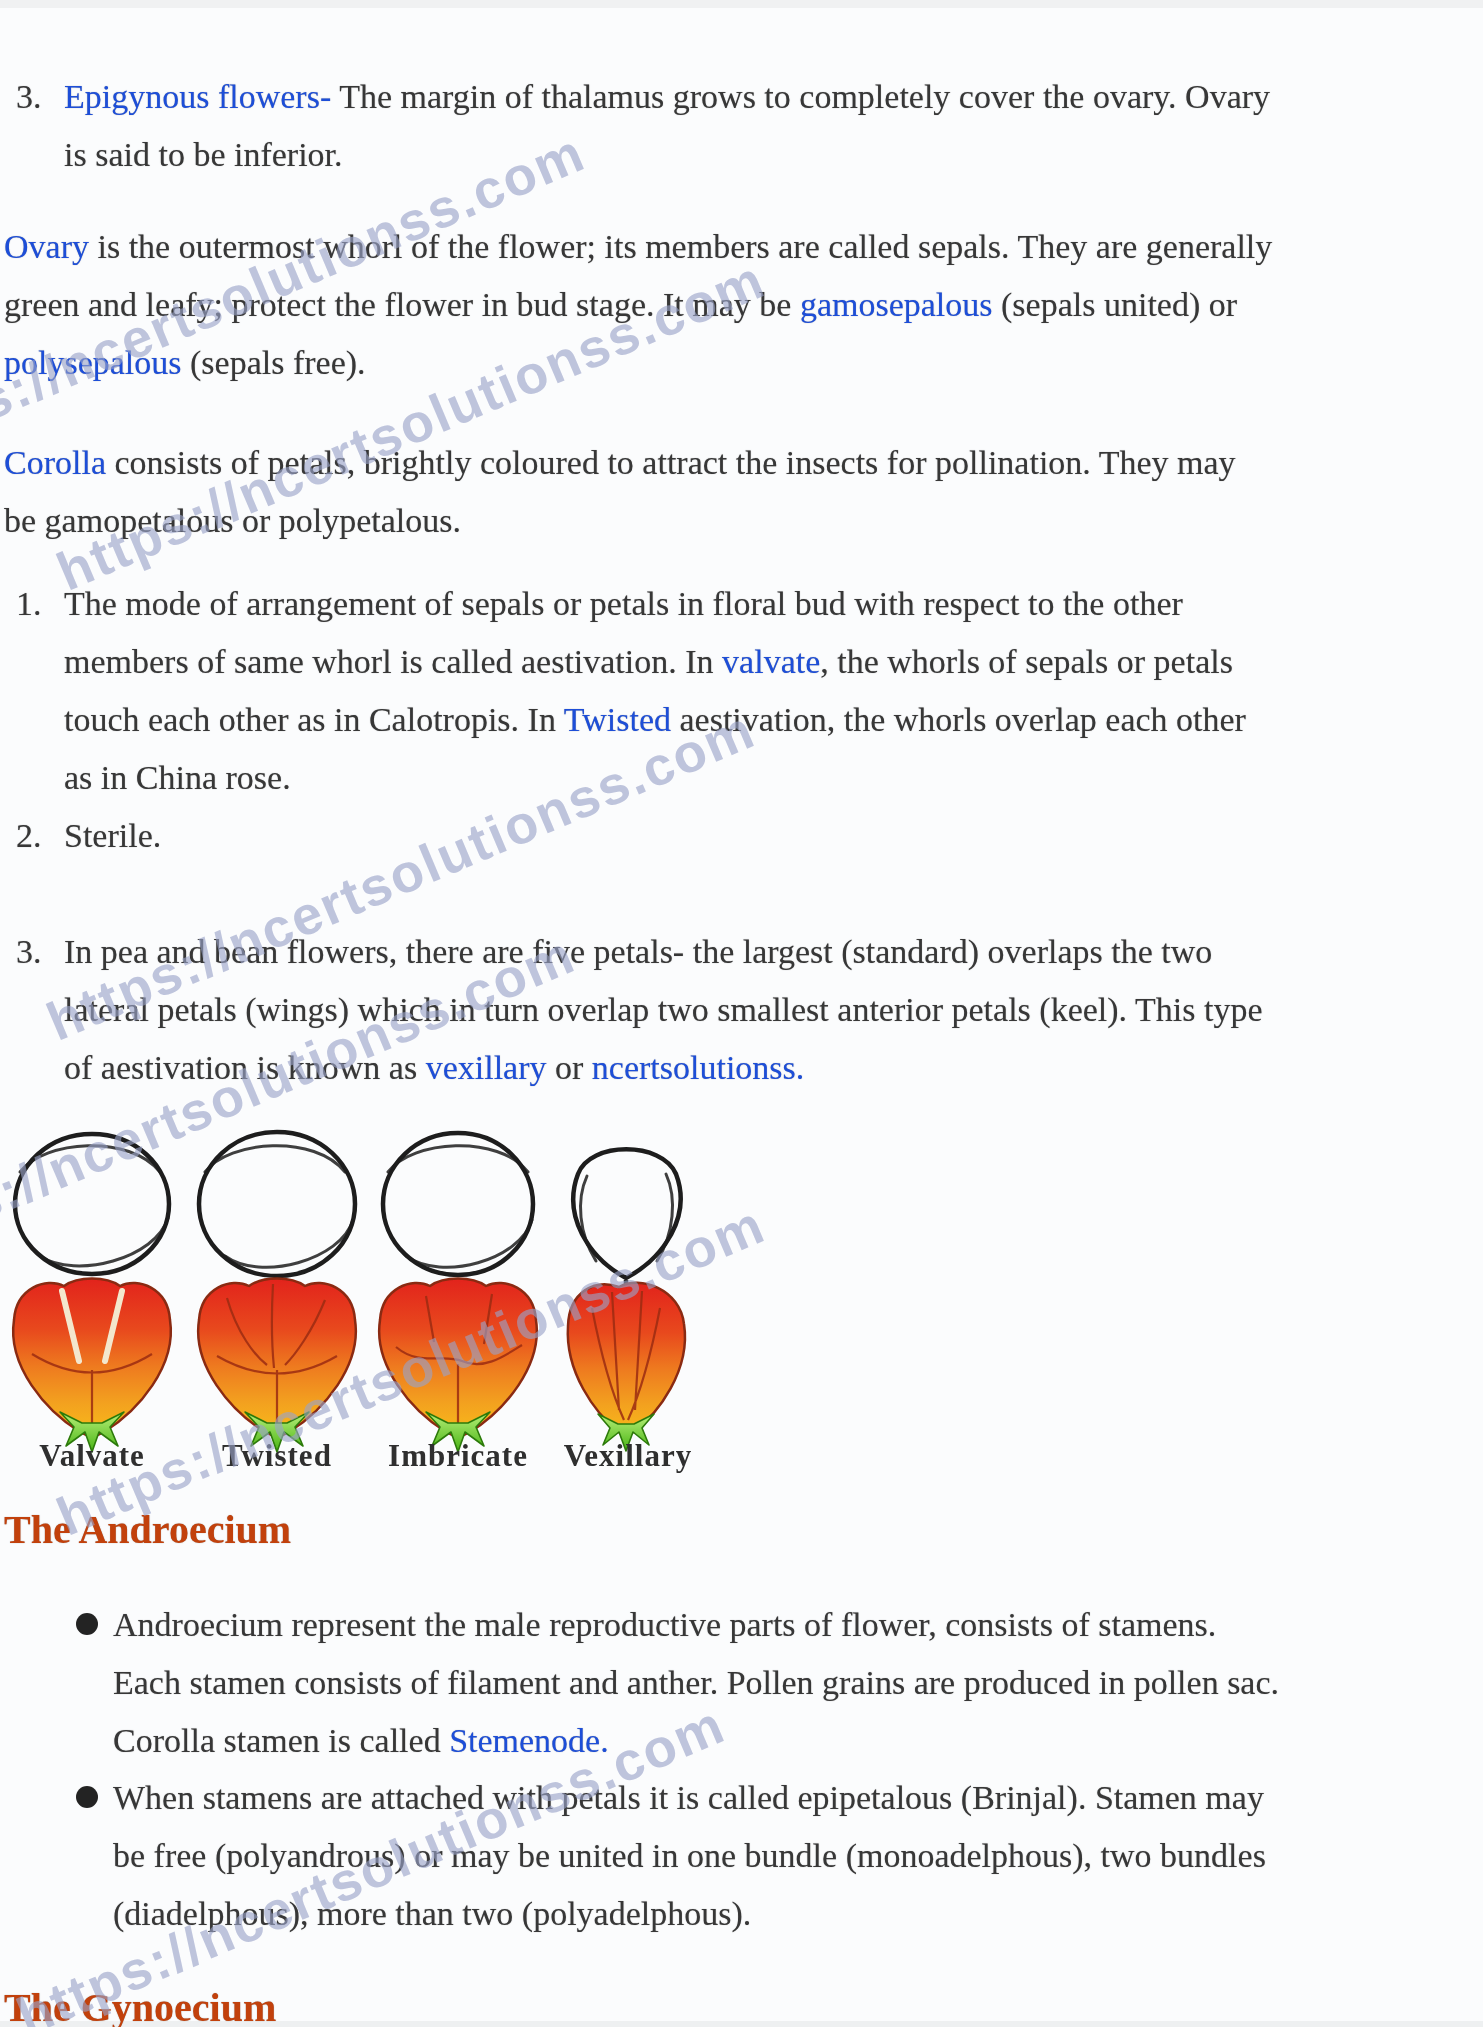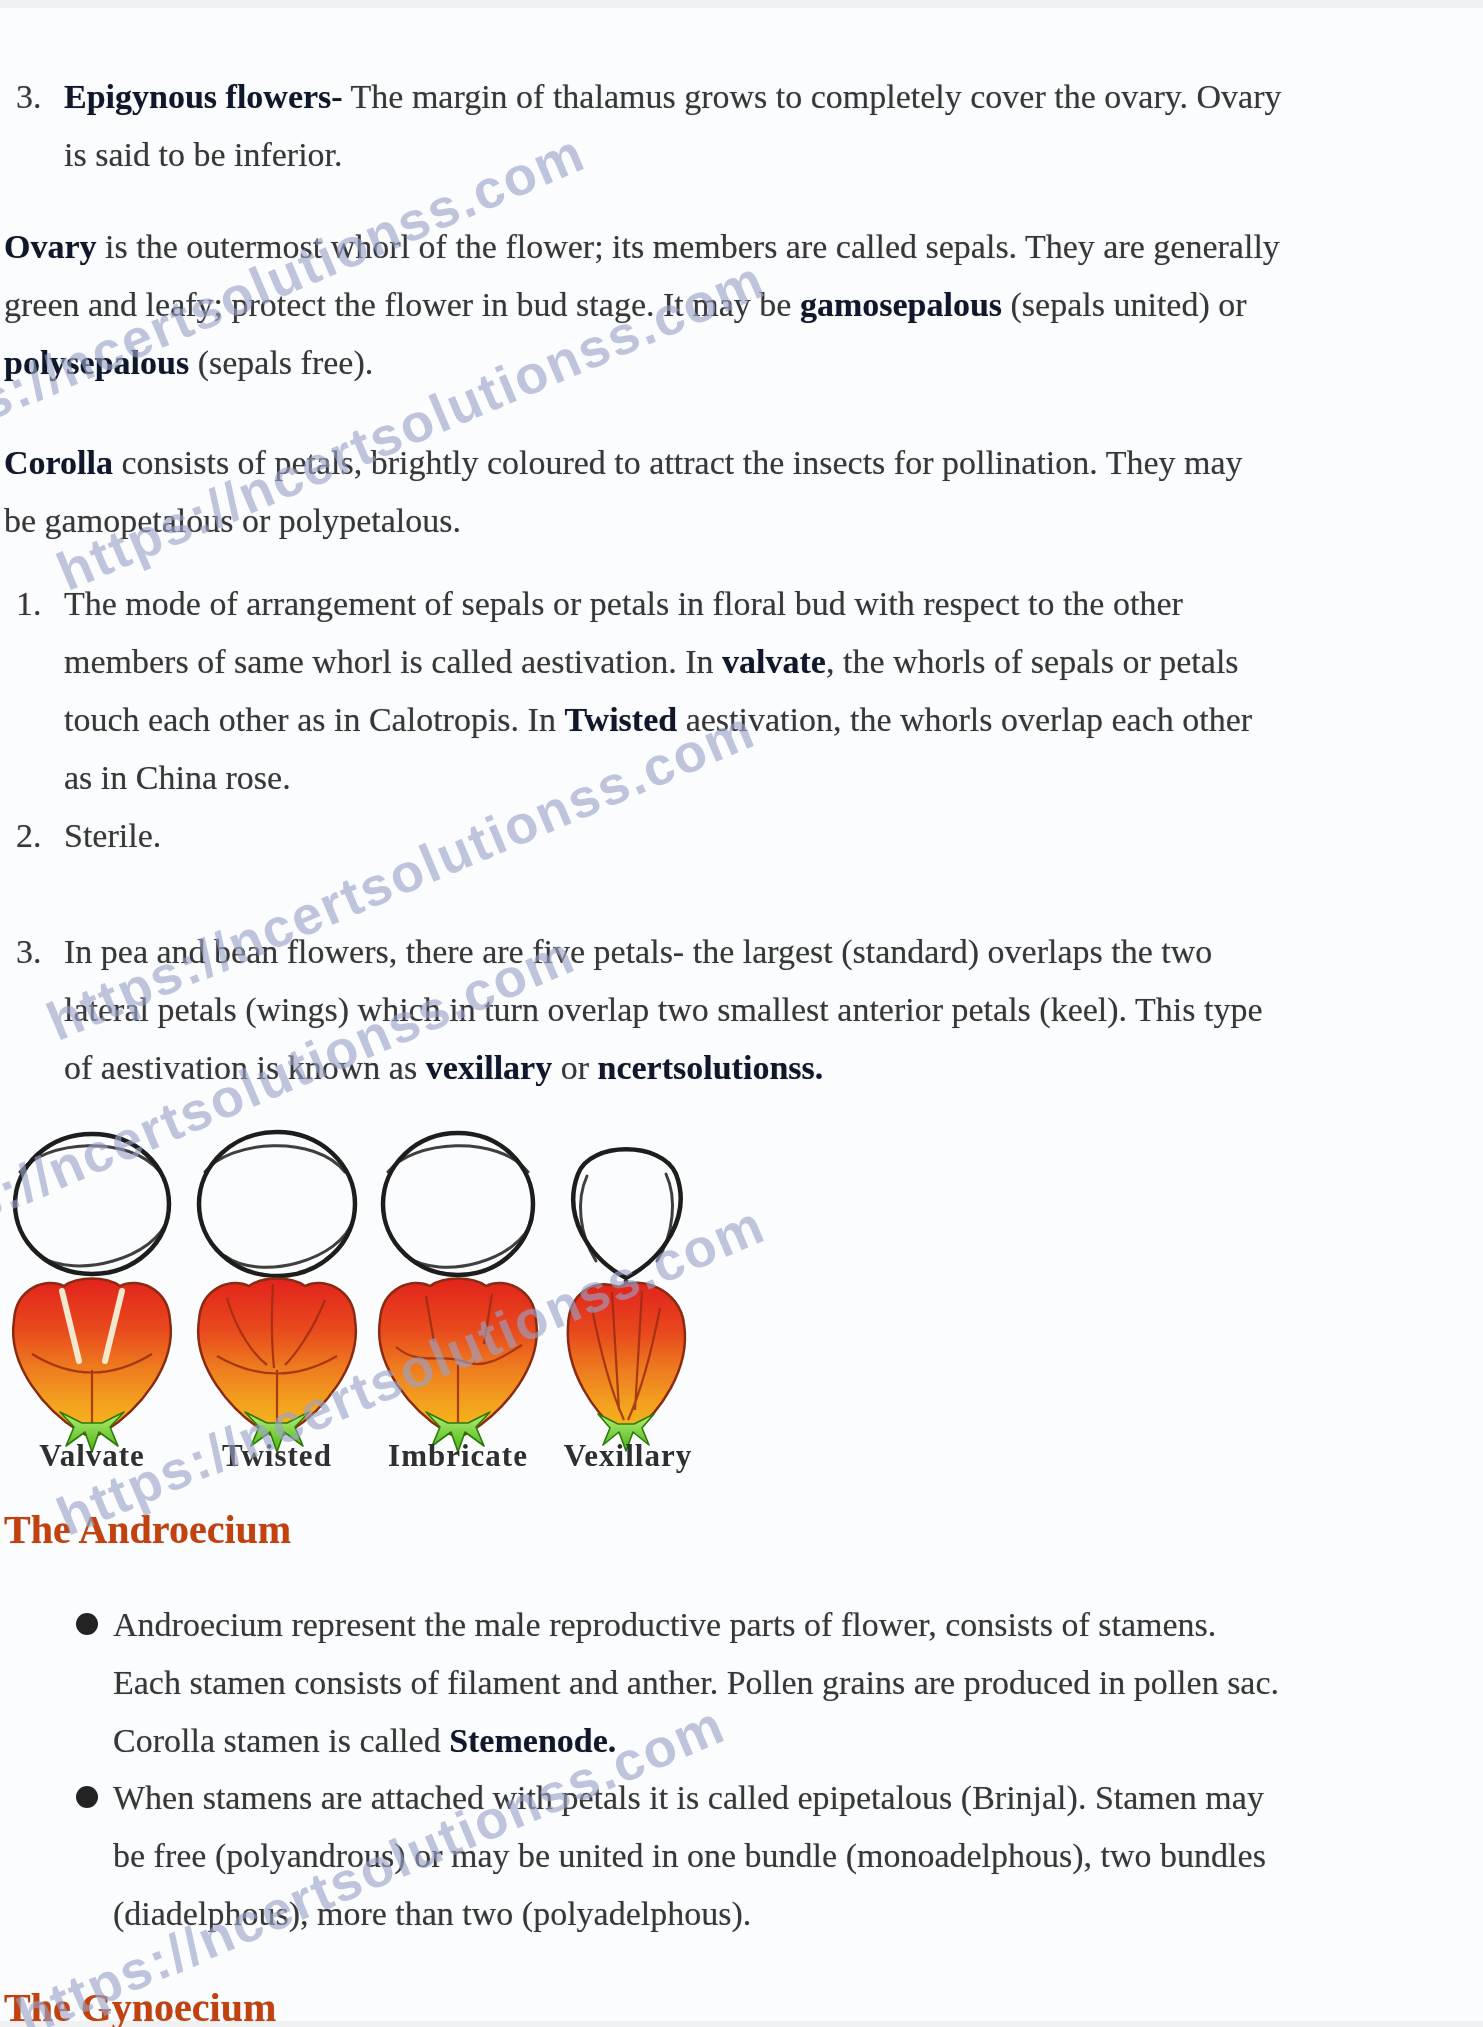--- a/index.html
+++ b/index.html
@@ -6,21 +6,21 @@
   body{
     width:1483px;height:2027px;position:relative;overflow:hidden;
     background:#fbfcfd;color:#373737;
     font-family:"Liberation Serif","DejaVu Serif",serif;
   }
   .top-strip{position:absolute;left:0;top:0;width:100%;height:8px;background:#f0f1f2}
   .bottom-strip{position:absolute;left:0;bottom:0;width:100%;height:6px;background:#eef0f1}
   .block{position:absolute;left:4px;right:2px;z-index:2}
   .line{height:58px;line-height:58px;white-space:nowrap;font-size:34px;
         text-shadow:0 0 1px rgba(75,75,75,.5)}
-  .line .bold{font-weight:700;color:#0f172a}
+  .line .bold{font-weight:400;color:#1d4ed8}
   .nmark{position:absolute;left:12px;top:0;height:58px;line-height:58px;font-size:34px;
          text-shadow:0 0 1px rgba(75,75,75,.5)}
   .dot{position:absolute;left:72px;top:17px;width:22px;height:22px;border-radius:50%;background:#232323}
   .numbered .lines{margin-left:60px}
   .bullet .lines{margin-left:109px}
   .heading{font-size:40px;font-weight:700;line-height:48px;white-space:nowrap;color:#c2410c;
            text-shadow:0 0 1px rgba(60,60,60,.5)}
   .wm{position:absolute;font-family:"Liberation Sans","DejaVu Sans",sans-serif;font-weight:700;
       font-size:54px;letter-spacing:2px;opacity:.62;white-space:nowrap;
       transform:rotate(-23deg);transform-origin:0 50%;pointer-events:none;z-index:5}

